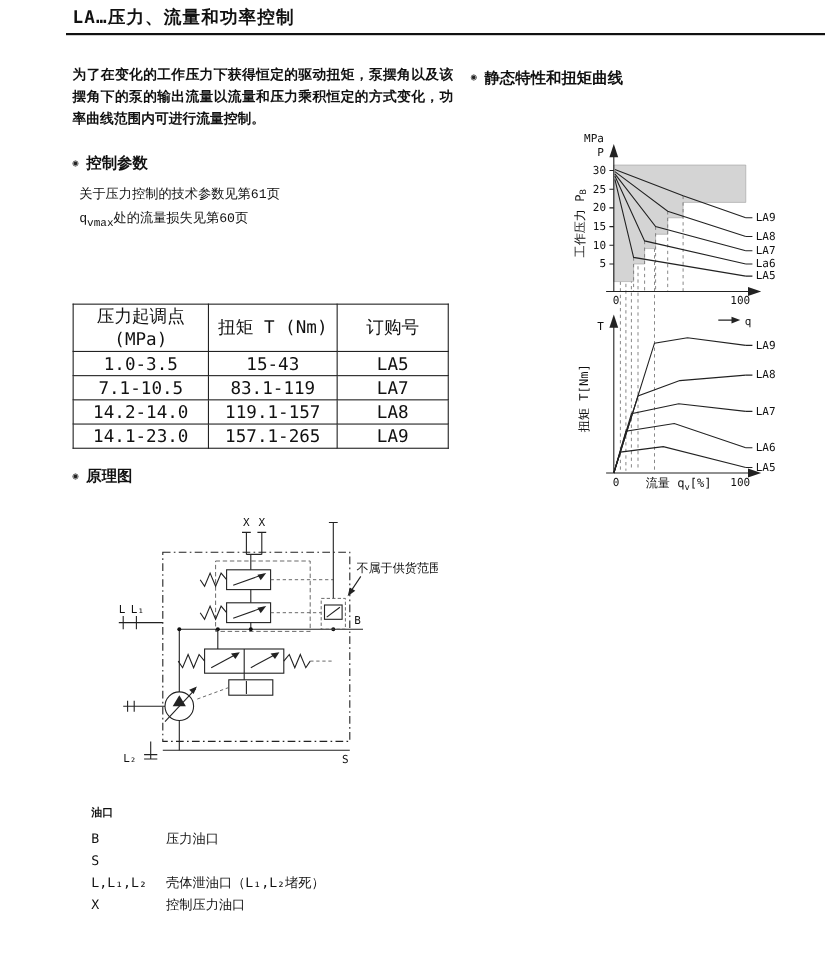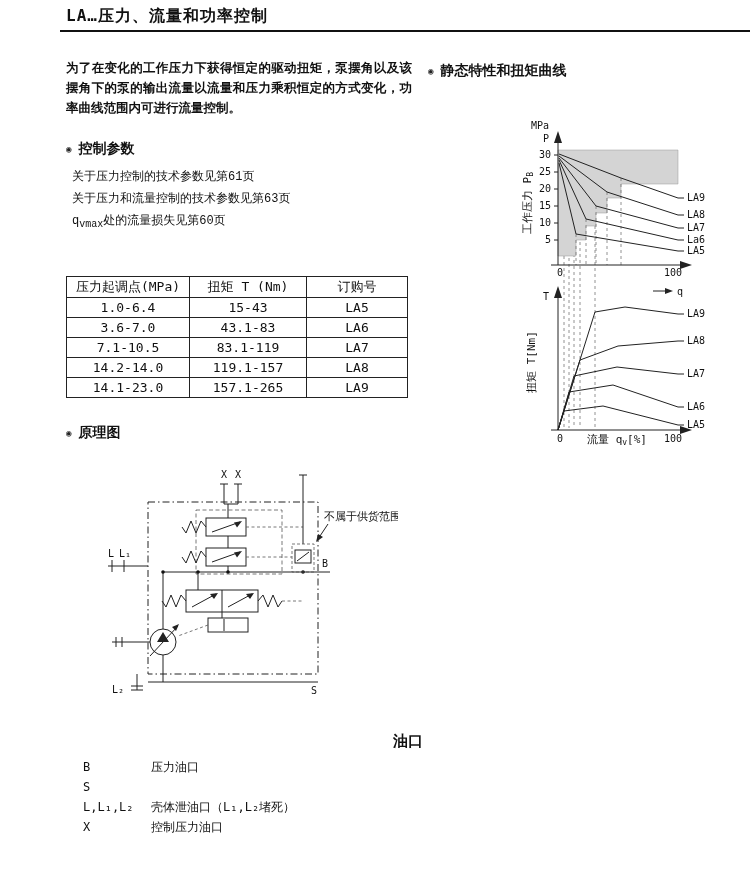--- a/index.html
+++ b/index.html
@@ -8,27 +8,27 @@
     color:#111; font-family:"DejaVu Sans Mono","DejaVu Sans","Liberation Sans",sans-serif;margin-left:48px;
   }
   .abs { position:absolute; }
   .title { font-size:16px; font-weight:700; letter-spacing:1px; margin:0; }
   .title-rule { height:2px; background:#111; }
   .intro { font-size:12.5px; line-height:20px; margin:0; text-align:justify;font-weight:bold; }
   .sec-head { display:flex; align-items:center; gap:7px; font-size:14px; font-weight:700; }
   .bullet { font-size:9px; line-height:1; color:#222; }
   .notes { list-style:none; margin:0; padding:0; font-size:12px; line-height:22px;font-family:Liberation Mono, monospace; }
   .notes sub { font-size:10px; }
-  table.spec { border-collapse:collapse; font-size:13px; }
+  table.spec { border-collapse:collapse; font-size:16px; }
   .spec th, .spec td { border:1px solid #222; font-weight:400; text-align:center; padding:1px 6px; height:17px; }
   .spec th.c0, .spec td.c0 { width:110px; }
   .spec th.c1, .spec td.c1 { width:104px; }
   .spec th.c2, .spec td.c2 { width:88px; }
   .ports { font-size:12px; }
-  .ports-head { font-weight:700; font-size:15px; margin-bottom:6px;text-align:right; }
+  .ports-head { font-weight:700; font-size:10px; margin-bottom:6px; }
   .port-row { display:grid; grid-template-columns:68px 1fr; line-height:20px; }
   svg { display:block; }
   svg .ln { stroke:#222; stroke-width:1; fill:none; }
   svg .thin { stroke:#555; stroke-width:0.8; fill:none; }
   svg .dash { stroke-dasharray:3 2.5; }
   svg .ldash { stroke:#777; stroke-width:0.8; fill:none; stroke-dasharray:3 3; }
   svg .txt { fill:#111; stroke:none; font-size:10px; font-family:"DejaVu Sans Mono","DejaVu Sans",sans-serif; }
   svg .txt11 { font-size:11px; }
   svg .ah { fill:#222; stroke:none; }
   svg .dot { fill:#111; stroke:none; }
@@ -44,42 +44,36 @@
 
   <p class="abs intro" style="left:18px; top:58px; width:346px;">为了在变化的工作压力下获得恒定的驱动扭矩，泵摆角以及该摆角下的泵的输出流量以流量和压力乘积恒定的方式变化，功率曲线范围内可进行流量控制。</p>
 
   <div class="abs sec-head" style="left:18px; top:140px;">
     <span class="bullet">◉</span>
     <span>控制参数</span>
   </div>
 
   <ul class="abs notes" style="left:24px; top:166px; width:336px;">
     <li>关于压力控制的技术参数见第61页</li>
-    <li>关于压力和流量控制的技术参数见第63页</li>
     <li><span>q</span><sub>vmax</sub><span>处的流量损失见第60页</span></li>
   </ul>
 
   <table class="abs spec" style="left:18px; top:276px;">
     <thead>
       <tr>
         <th class="c0">压力起调点(MPa)</th>
         <th class="c1">扭矩 T (Nm)</th>
         <th class="c2">订购号</th>
       </tr>
     </thead>
     <tbody>
       <tr>
-        <td class="c0">1.0-6.4</td>
+        <td class="c0">1.0-3.5</td>
         <td class="c1">15-43</td>
         <td class="c2">LA5</td>
-      </tr>
-      <tr>
-        <td class="c0">3.6-7.0</td>
-        <td class="c1">43.1-83</td>
-        <td class="c2">LA6</td>
       </tr>
       <tr>
         <td class="c0">7.1-10.5</td>
         <td class="c1">83.1-119</td>
         <td class="c2">LA7</td>
       </tr>
       <tr>
         <td class="c0">14.2-14.0</td>
         <td class="c1">119.1-157</td>
         <td class="c2">LA8</td>

